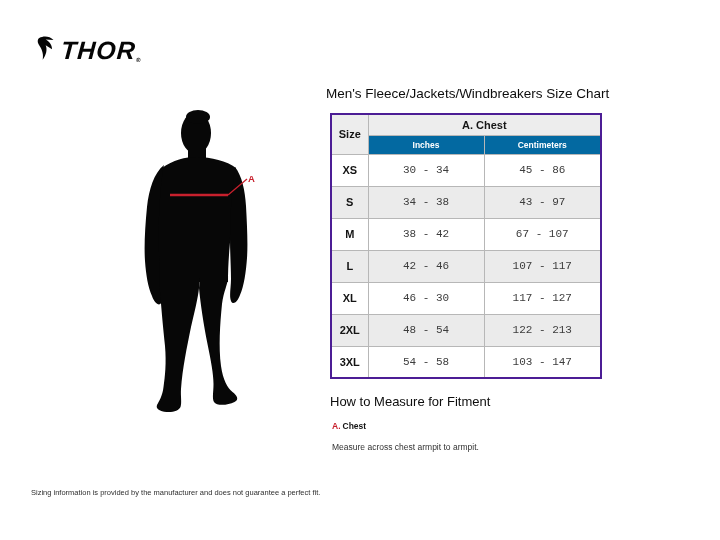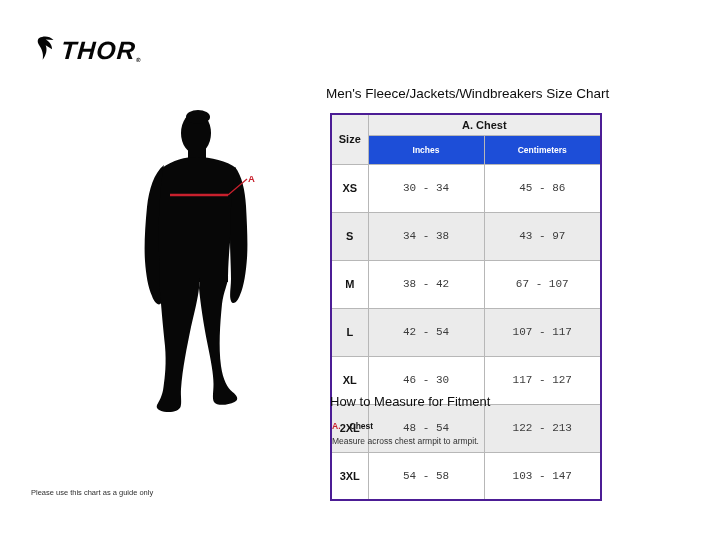--- a/index.html
+++ b/index.html
@@ -37,36 +37,36 @@
     border: 1px solid #b7b7b7; text-align: center; vertical-align: middle;
   }
   .hdr-size {
     background: #ededed; font-size: 11px; font-weight: 700; color: #161616;
   }
   .hdr-group {
     background: #ededed; font-size: 11px; font-weight: 700; color: #161616;
     height: 21px;
   }
   .hdr-bar {
-    background: #1d4ed8; color: #ffffff; font-size: 8.5px; font-weight: 700;
-    height: 29px; border-color: #ffffff #ffffff #b7b7b7 #ffffff;
+    background: #0369a1; color: #ffffff; font-size: 8.5px; font-weight: 700;
+    height: 19px; border-color: #ffffff #ffffff #b7b7b7 #ffffff;
   }
-  tr.body-row { height: 48px; background: #ffffff; }
+  tr.body-row { height: 32px; background: #ffffff; }
   tr.body-row.alt { background: #ebebeb; }
   td.cell-size { font-size: 11px; font-weight: 700; color: #141414; }
   td.cell-val  { font-size: 11px; font-weight: 400; color: #3c3c3c; font-family: Liberation Mono, monospace; }
 
   .measure-heading {
     position: absolute; left: 330px; top: 394px;
     font-size: 13px; font-weight: 400; color: #0d0d0d;
   }
   .measure-item { position: absolute; left: 332px; top: 415px; }
   .measure-key { font-size: 8.5px; font-weight: 700; color: #c8202d; }
-  .measure-label { font-size: 8.5px; font-weight: 700; color: #141414; margin-left: 9px; }
-  .measure-desc { font-size: 8.5px; font-weight: 400; color: #333; margin-top: 3px; }
+  .measure-label { font-size: 8.5px; font-weight: 700; color: #141414; margin-left: 2px; }
+  .measure-desc { font-size: 8.5px; font-weight: 400; color: #333; margin-top: 9px; }
 
   
   .footnote {
     position: absolute; left: 31px; top: 488px;
     font-size: 7.5px; color: #2f2f2f; line-height: 1.45;
   }
 </style>
 </head>
 <body>
 
@@ -137,21 +137,21 @@
         <td class="cell-val">34 - 38</td>
         <td class="cell-val">43 - 97</td>
       </tr>
       <tr class="body-row">
         <td class="cell-size">M</td>
         <td class="cell-val">38 - 42</td>
         <td class="cell-val">67 - 107</td>
       </tr>
       <tr class="body-row alt">
         <td class="cell-size">L</td>
-        <td class="cell-val">42 - 54</td>
+        <td class="cell-val">42 - 46</td>
         <td class="cell-val">107 - 117</td>
       </tr>
       <tr class="body-row">
         <td class="cell-size">XL</td>
         <td class="cell-val">46 - 30</td>
         <td class="cell-val">117 - 127</td>
       </tr>
       <tr class="body-row alt">
         <td class="cell-size">2XL</td>
         <td class="cell-val">48 - 54</td>
@@ -168,14 +168,14 @@
 
 <div class="measure-heading">How to Measure for Fitment</div>
 <div class="measure-item">
   <div>
     <span class="measure-key">A.</span><span class="measure-label">Chest</span>
   </div>
   <div class="measure-desc">Measure across chest armpit to armpit.</div>
 </div>
 
 <div class="footnote">
-  <div>Please use this chart as a guide only</div>
+  <div>Sizing information is provided by the manufacturer and does not guarantee a perfect fit.</div>
 </div>
 
 </body></html>

